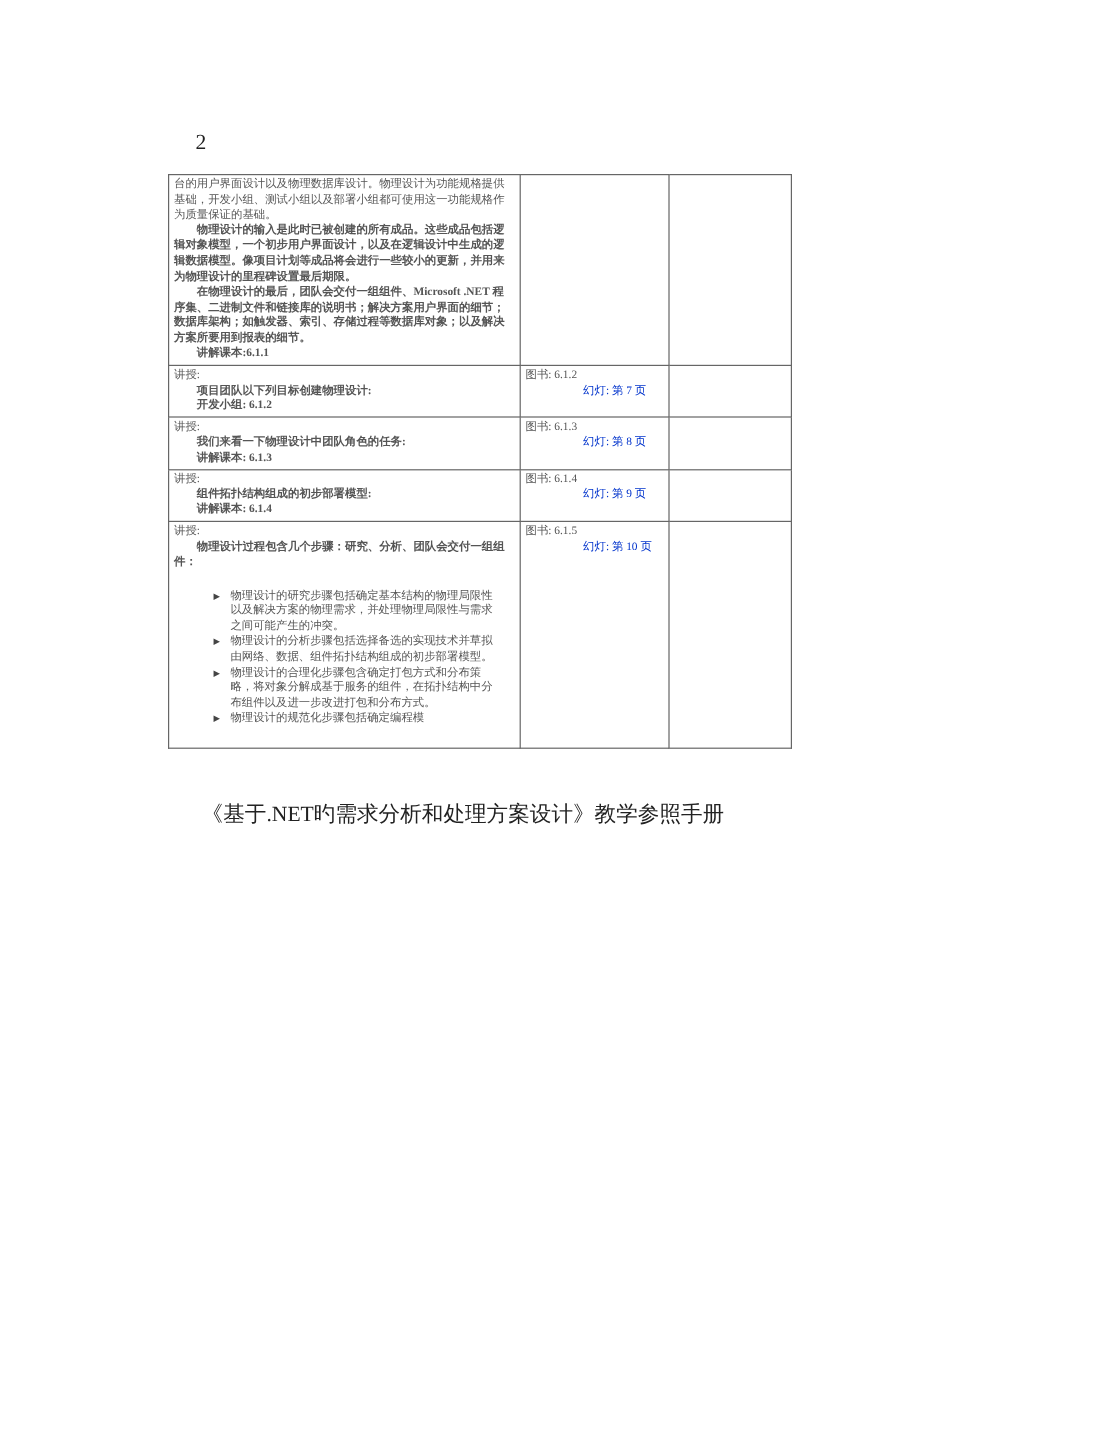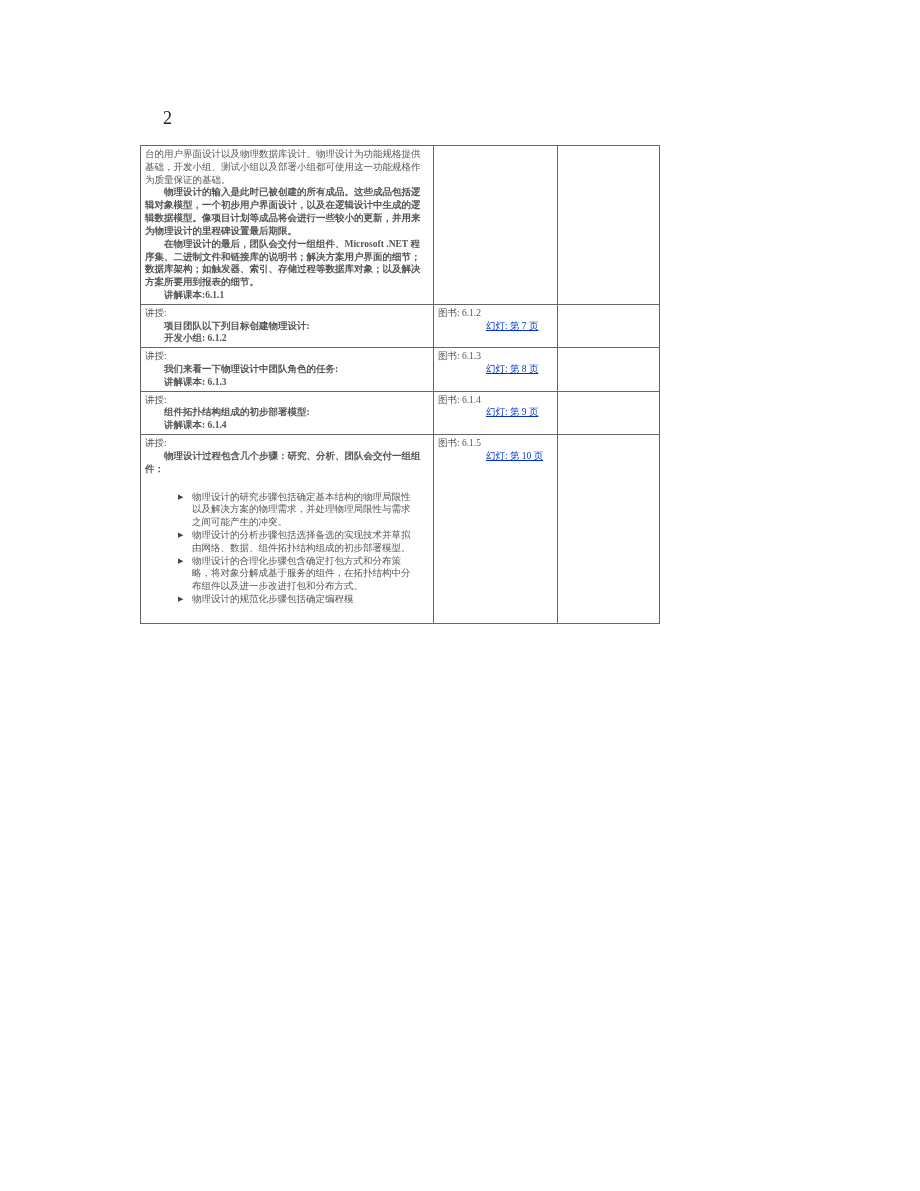--- a/index.html
+++ b/index.html
@@ -43,21 +43,20 @@
     vertical-align: top;
     padding: 2px 4px 2px 4px;
     color: #555;
   }
   .c1 { width: 300px; }
   .c2 { width: 120px; }
   .c3 { width: 100px; }
   .indent2 { text-indent: 2em; font-weight: bold; }
   .link {
     color: #0033cc;
-    text-decoration: underline;
     cursor: pointer;
     margin-left: 48px;
   }
   .bullets {
     margin: 15px;
     padding: 0 0 0 18px;
     list-style: none;
   }
   .bullets li {
     position: relative;
@@ -150,14 +149,15 @@
     </td>
     <td class="c2">
       <div>图书: 6.1.5</div>
       <span class="link">幻灯: 第 10 页</span>
     </td>
     <td class="c3"></td>
   </tr>
 </tbody>
     </table>
 
+<div class="footer-title">《基于.NET旳需求分析和处理方案设计》教学参照手册</div>
 
 </div>
 
 </body></html>

